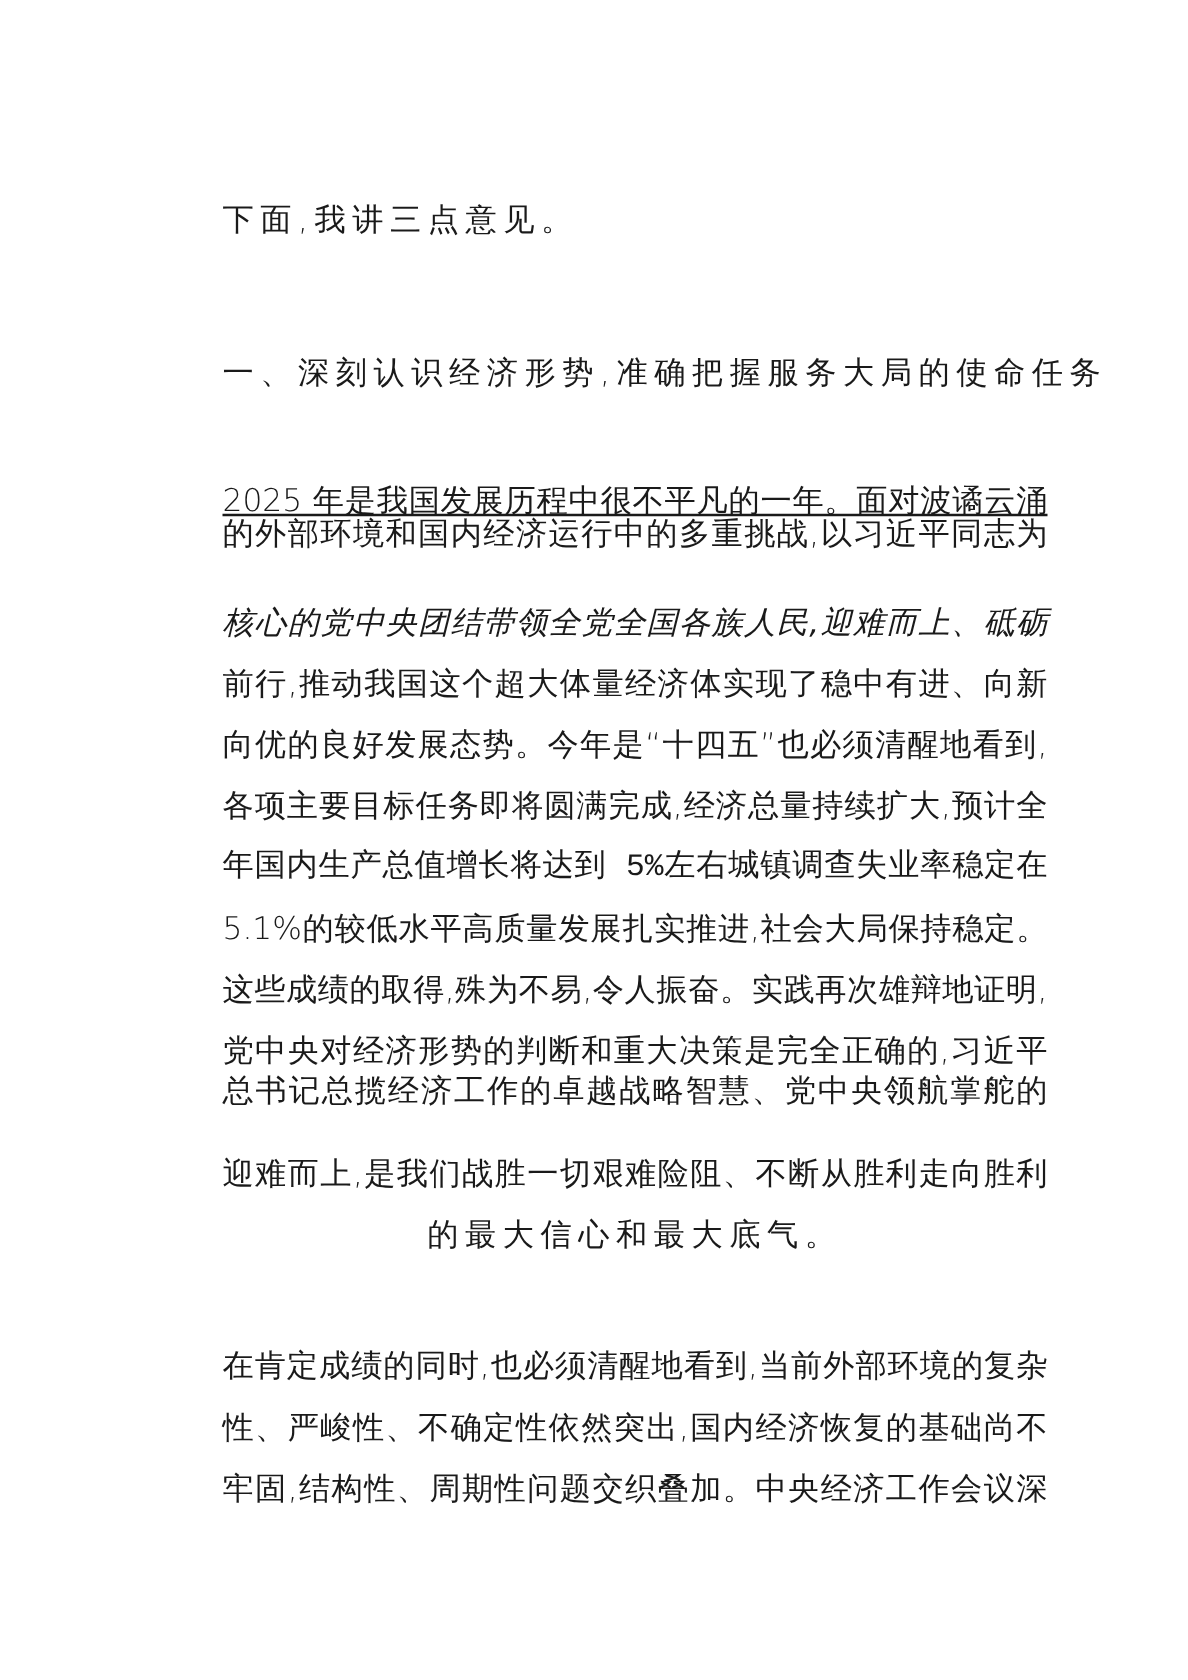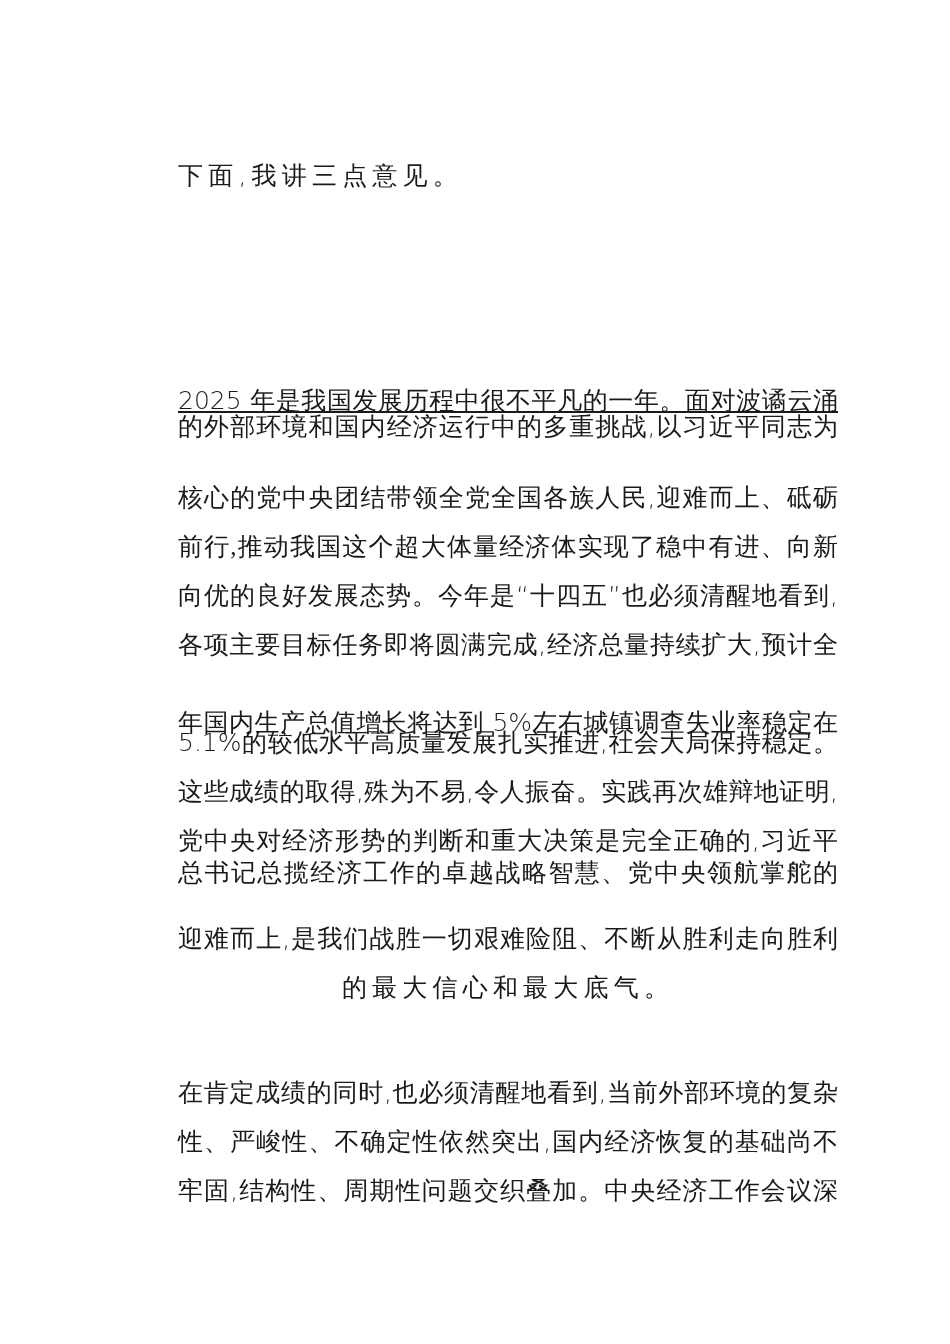--- a/index.html
+++ b/index.html
@@ -41,29 +41,30 @@
       letter-spacing: 0;
     }
   </style>
 </head>
 <body>
 
 <div class="page">
 
   <div class="line" style="top:161px;">下面,我讲三点意见。</div>
 
+  <div class="line" style="top:283px;">一、深刻认识经济形势,准确把握服务大局的使命任务</div>
 
   <div>
     <div class="line justify" style="top:386px;text-decoration:underline;">2025 年是我国发展历程中很不平凡的一年。面对波谲云涌</div>
     <div class="line justify" style="top:412px;">的外部环境和国内经济运行中的多重挑战,以习近平同志为</div>
-    <div class="line justify" style="top:483px;">核心的党中央团结带领全党全国各族人民,迎难而上、砥砺</div>
-    <div class="line justify" style="top:532px;font-family:Liberation Serif, serif;">前行,推动我国这个超大体量经济体实现了稳中有进、向新</div>
+    <div class="line justify" style="top:483px;font-style:italic;">核心的党中央团结带领全党全国各族人民,迎难而上、砥砺</div>
+    <div class="line justify" style="top:532px;">前行,推动我国这个超大体量经济体实现了稳中有进、向新</div>
     <div class="line justify" style="top:581px;">向优的良好发展态势。今年是“十四五”也必须清醒地看到,</div>
     <div class="line justify" style="top:630px;">各项主要目标任务即将圆满完成,经济总量持续扩大,预计全</div>
-    <div class="line justify" style="top:708px;">年国内生产总值增长将达到 5%左右城镇调查失业率稳定在</div>
+    <div class="line justify" style="top:679px;font-family:Liberation Mono, monospace;">年国内生产总值增长将达到 5%左右城镇调查失业率稳定在</div>
     <div class="line justify" style="top:728px;">5.1%的较低水平高质量发展扎实推进,社会大局保持稳定。</div>
     <div class="line justify" style="top:777px;">这些成绩的取得,殊为不易,令人振奋。实践再次雄辩地证明,</div>
     <div class="line justify" style="top:826px;">党中央对经济形势的判断和重大决策是完全正确的,习近平</div>
     <div class="line justify" style="top:858px;">总书记总揽经济工作的卓越战略智慧、党中央领航掌舵的</div>
     <div class="line justify" style="top:924px;">迎难而上,是我们战胜一切艰难险阻、不断从胜利走向胜利</div>
     <div class="line" style="top:973px;text-align:center;">的最大信心和最大底气。</div>
   </div>
 
   <div>
     <div class="line justify" style="top:1078px;">在肯定成绩的同时,也必须清醒地看到,当前外部环境的复杂</div>

